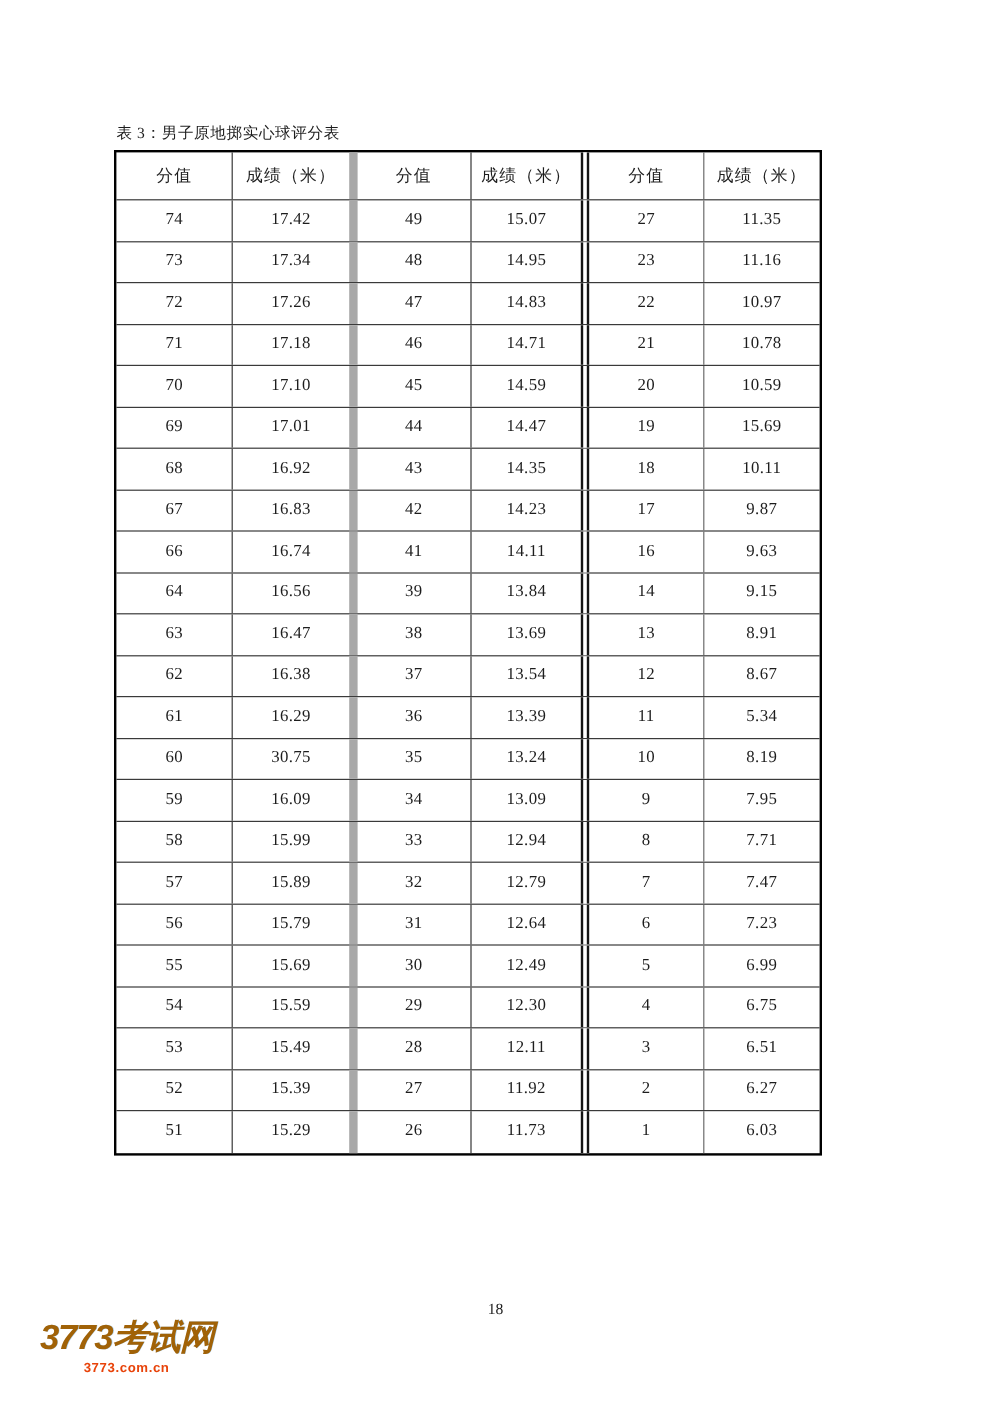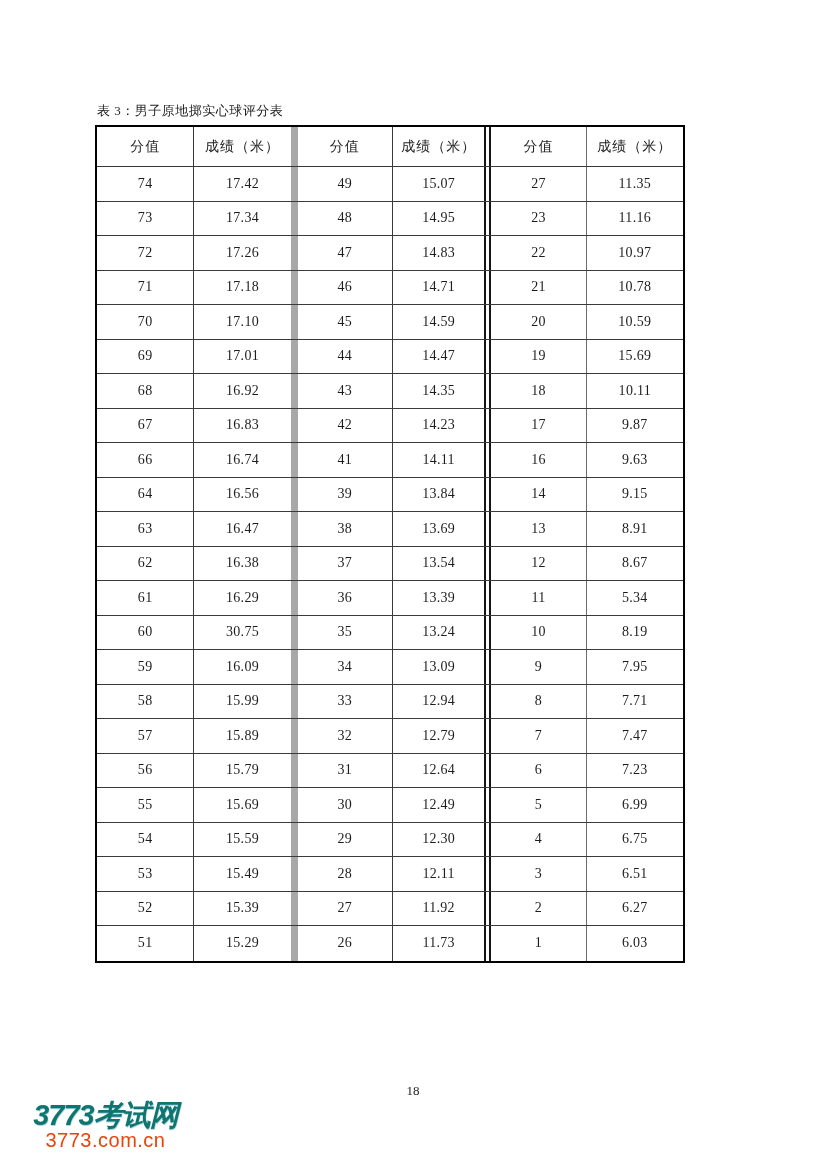--- a/index.html
+++ b/index.html
@@ -82,22 +82,22 @@
   .logo-name {
     font-size:29px;
     font-weight:bold;
     font-style:italic;
     line-height:32px;
     letter-spacing:-1px;
     white-space:nowrap;
     text-shadow:0.5px 0.5px 0 rgba(120,180,230,0.6);
   }
   .logo-domain {
-    font-size:20px;
-    font-weight:normal;
+    font-size:11px;
+    font-weight:bold;
     line-height:19px;
     letter-spacing:0.5px;
     white-space:nowrap;
   }
 </style>
 </head>
 <body>
 
 <div class="page">
 
@@ -344,17 +344,17 @@
           <div class="cell sep-double"></div>
           <div class="cell w6">1</div>
           <div class="cell w7">6.03</div>
         </div>
       </div>
   </div>
 
   <div class="page-number">18</div>
 
   <div class="watermark">
-    <div class="logo-name" style="color: #0f766e;">3773考试网</div>
+    <div class="logo-name" style="color: #a16207;">3773考试网</div>
     <div class="logo-domain" style="color: rgb(232, 67, 10);">3773.com.cn</div>
   </div>
 
 </div>
 
 </body></html>

